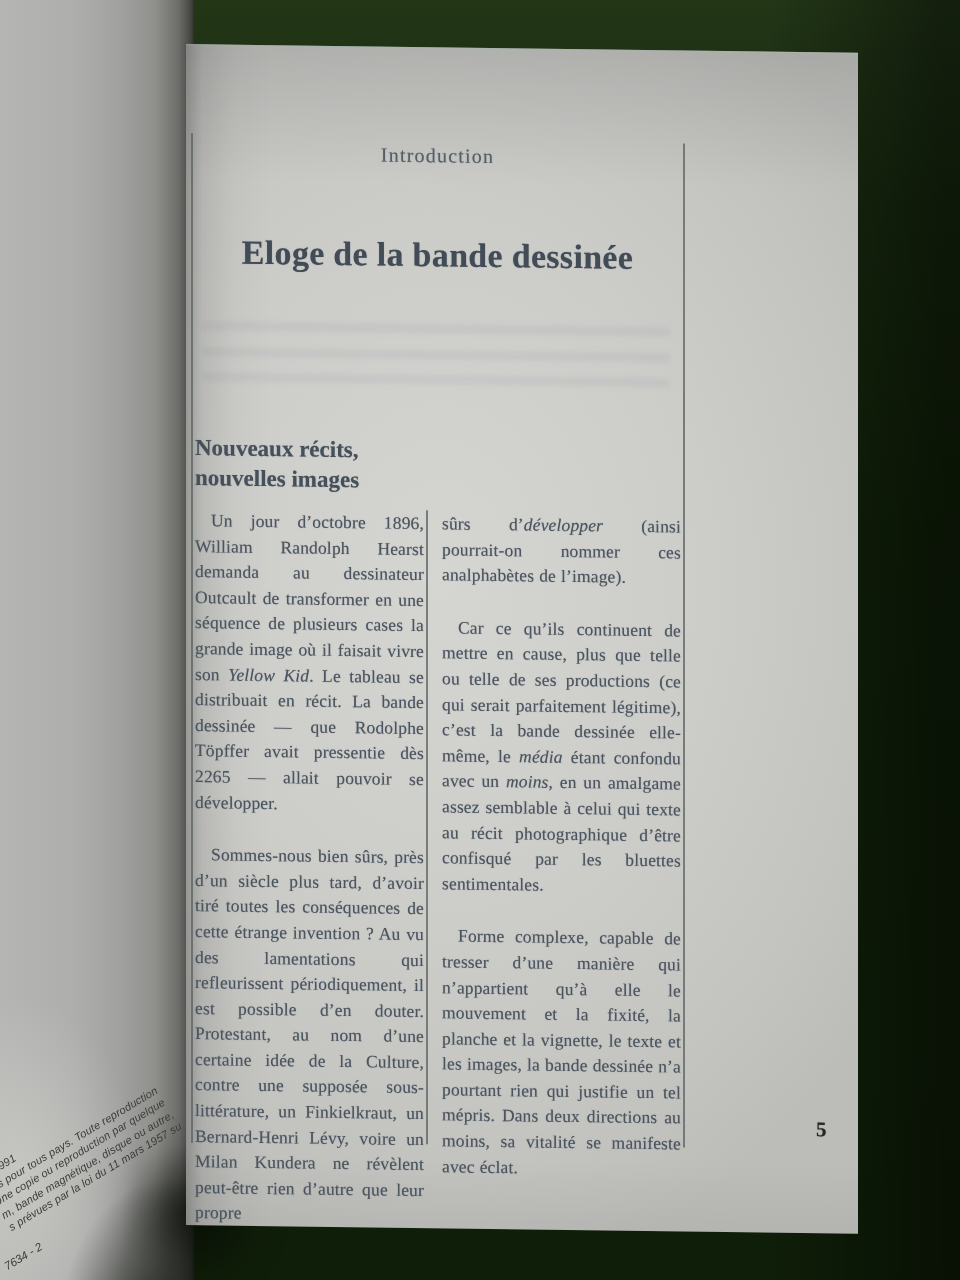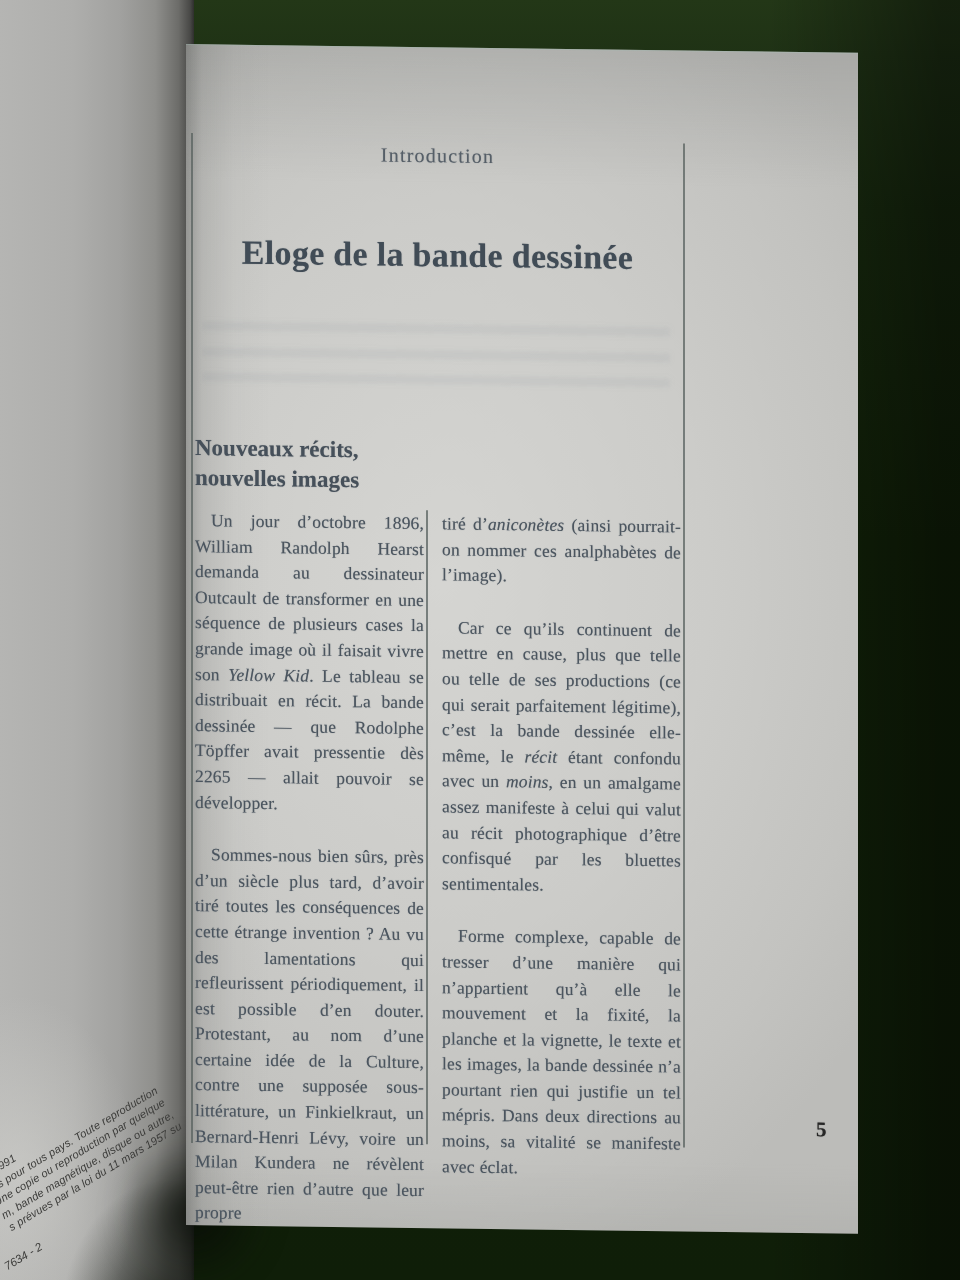--- a/index.html
+++ b/index.html
@@ -112,21 +112,21 @@
     <h1 class="title">Eloge de la bande dessinée</h1>
 
     <h2 class="section-heading"><span>Nouveaux récits,</span><br><span>nouvelles images</span></h2>
 
     <div class="col col-left">
       <p><span>Un jour d’octobre 1896, William Randolph Hearst demanda au dessinateur Outcault de transformer en une séquence de plusieurs cases la grande image où il faisait vivre son </span><i>Yellow Kid</i><span>. Le tableau se distribuait en récit. La bande dessinée — que Rodolphe Töpffer avait pressentie dès 2265 — allait pouvoir se développer.</span></p>
       <p><span>Sommes-nous bien sûrs, près d’un siècle plus tard, d’avoir tiré toutes les conséquences de cette étrange invention ? Au vu des lamentations qui refleurissent périodiquement, il est possible d’en douter. Protestant, au nom d’une certaine idée de la Culture, contre une supposée sous-littérature, un Finkielkraut, un Bernard-Henri Lévy, voire un Milan Kundera ne révèlent peut-être rien d’autre que leur propre</span></p>
     </div>
 
     <div class="col col-right">
-      <p class="p-cont"><span>tiré d’</span><i>aniconètes</i><span> (ainsi pourrait-on nommer ces analphabètes de l’image).</span></p>
-      <p><span>Car ce qu’ils continuent de mettre en cause, plus que telle ou telle de ses productions (ce qui serait parfaitement légitime), c’est la bande dessinée elle-même, le </span><i>récit</i><span> étant confondu avec un </span><i>moins</i><span>, en un amalgame assez manifeste à celui qui valut au récit photographique d’être confisqué par les bluettes sentimentales.</span></p>
+      <p class="p-cont"><span>sûrs d’</span><i>développer</i><span> (ainsi pourrait-on nommer ces analphabètes de l’image).</span></p>
+      <p><span>Car ce qu’ils continuent de mettre en cause, plus que telle ou telle de ses productions (ce qui serait parfaitement légitime), c’est la bande dessinée elle-même, le </span><i>média</i><span> étant confondu avec un </span><i>moins</i><span>, en un amalgame assez semblable à celui qui texte au récit photographique d’être confisqué par les bluettes sentimentales.</span></p>
       <p><span>Forme complexe, capable de tresser d’une manière qui n’appartient qu’à elle le mouvement et la fixité, la planche et la vignette, le texte et les images, la bande dessinée n’a pourtant rien qui justifie un tel mépris. Dans deux directions au moins, sa vitalité se manifeste avec éclat.</span></p>
     </div>
 
     <div class="page-number">5</div>
   </div>
 
 </div>
 
 </body></html>

